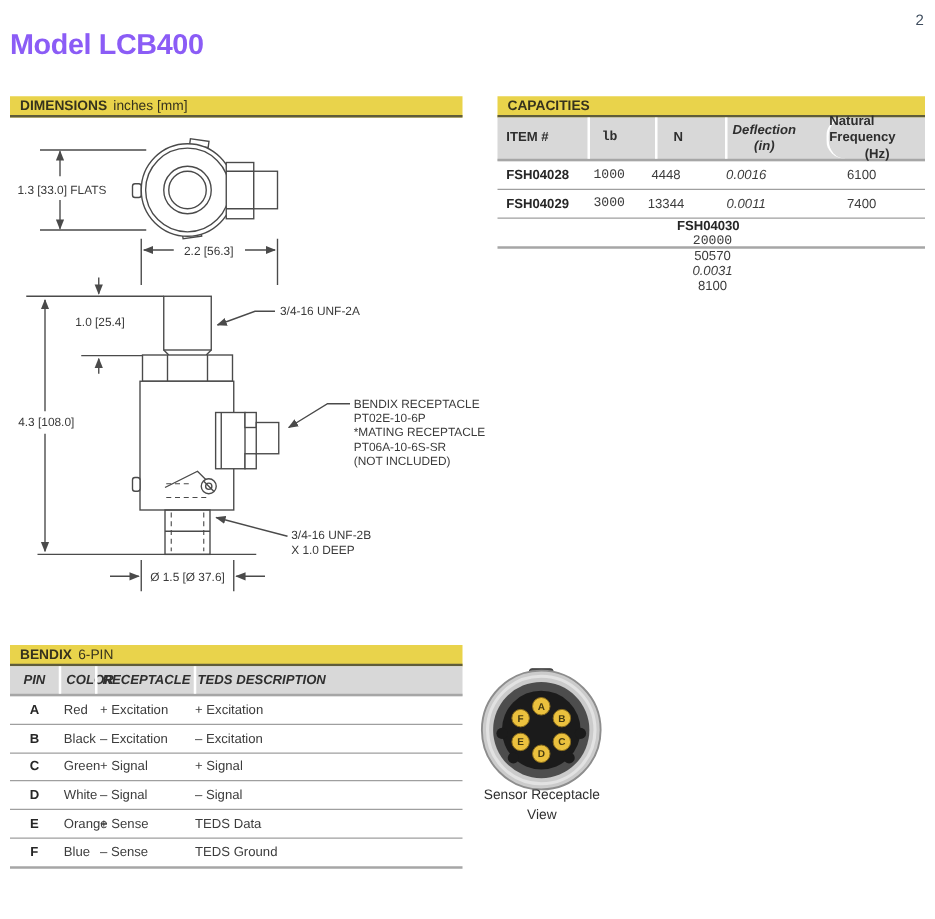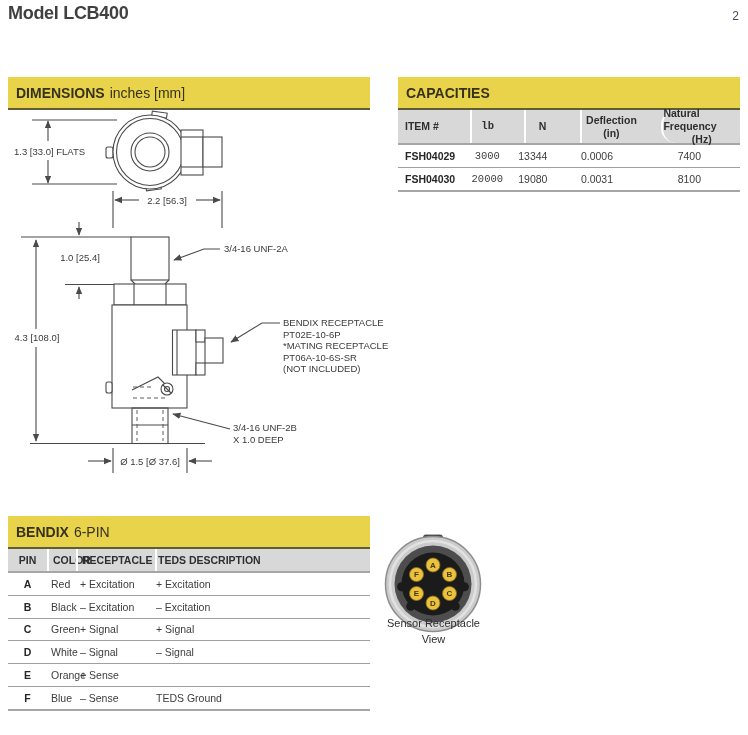--- a/index.html
+++ b/index.html
@@ -1,56 +1,56 @@
 <!DOCTYPE html>
 <html><head>
 <meta charset="utf-8">
 <style>
   html,body{margin:0;padding:0;background:#fff;}
   .page{position:relative;width:748px;height:735px;background:#fff;overflow:hidden;
         font-family:"Liberation Sans",sans-serif;color:#2b2b2b;}
-  .title{position:absolute;left:8px;top:3px;font-size:18px;font-weight:bold;color:#404040;letter-spacing:-0.3px;}
+  .title{position:absolute;left:8px;top:22px;font-size:23px;font-weight:bold;color:#8b5cf6;letter-spacing:-0.3px;}
   .pagenum{position:absolute;right:9px;top:9px;font-size:12px;color:#3e4c5d;}
   
-  .bar{background:#e9d34b;border-bottom:2px solid #5f5c3a;height:33px;box-sizing:border-box;
-       display:flex;align-items:center;padding-left:8px;font-size:14px;color:#36321d;}
+  .bar{background:#e9d34b;border-bottom:2px solid #5f5c3a;height:17px;box-sizing:border-box;
+       display:flex;align-items:center;padding-left:8px;font-size:11px;color:#36321d;}
   .bar .bold{font-weight:bold;margin-right:5px;}
   
   .cap{position:absolute;left:398px;top:77px;width:342px;}
   .cap-head{display:flex;background:#d8d8d8;border-bottom:2px solid #a6a6a6;height:33px;gap:20px;}
   .hc{display:flex;flex-direction:column;justify-content:center;align-items:center;
       font-weight:bold;font-size:10.5px;color:#2e2e2e;line-height:13px;box-sizing:border-box;border-left:2px solid #fff;}
   .hc:first-child{border-left:none;align-items:flex-start;padding-left:7px;}
   .cap-row{display:flex;height:22px;border-bottom:1px solid #9f9f9f;align-items:center;font-size:10.5px;color:#3c3c3c;}
-  .cap-row.last{border-bottom:2px solid #a6a6a6;}
+  .cap-row.last{border-bottom:2px solid #a6a6a6;flex-direction:column;}
   .dc{box-sizing:border-box;text-align:center;border-left:2px solid transparent;}
   .dc:first-child{text-align:left;padding-left:7px;font-weight:bold;color:#262626;border-left:none;}
-  .w-item{width:69px;}.w-lb{width:46px;font-family:Liberation Mono, monospace;}.w-n{width:49px;}.w-def{width:85px;}.w-freq{width:108px;border-radius:15px;}
+  .w-item{width:69px;}.w-lb{width:46px;font-family:Liberation Mono, monospace;}.w-n{width:49px;}.w-def{width:85px;font-style:italic;}.w-freq{width:108px;border-radius:15px;}
   
   .bendix{position:absolute;left:8px;top:516px;width:362px;}
   .bx-head{display:flex;background:#d8d8d8;border-bottom:2px solid #a6a6a6;height:22px;align-items:center;
            font-weight:bold;font-size:10.5px;color:#2e2e2e;}
-  .bx-head .bc{border-left:2px solid #fff;box-sizing:border-box;height:100%;display:flex;align-items:center;}
+  .bx-head .bc{border-left:2px solid #fff;box-sizing:border-box;height:100%;display:flex;align-items:center;font-style:italic;}
   .bx-head .bc:first-child{border-left:none;justify-content:center;}
   .bx-row{display:flex;height:21.8px;border-bottom:1px solid #9f9f9f;align-items:center;font-size:10.5px;color:#3c3c3c;}
   .bx-row.last{border-bottom:2px solid #a6a6a6;}
   .b-pin{width:39px;text-align:center;box-sizing:border-box;}
   .b-color{width:29px;padding-left:4px;box-sizing:border-box;}
   .b-desc{width:79px;padding-left:4px;box-sizing:border-box;}
   .b-teds{width:194px;padding-left:1px;box-sizing:border-box;}
   .bx-row .b-pin{font-weight:bold;color:#262626;}
   
   .drawing{position:absolute;left:0;top:100px;}
   .s{stroke:#4a4a4a;stroke-width:1.1;fill:none;}
   .sf{stroke:#4a4a4a;stroke-width:1.1;fill:#fff;}
   .d{stroke:#4a4a4a;stroke-width:0.9;fill:none;stroke-dasharray:4 3;}
   .t{font-size:9.5px;fill:#3a3a3a;font-family:"Liberation Sans",sans-serif;}
   
   .recept{position:absolute;left:383px;top:534px;}
-  .recept-caption{position:absolute;left:371px;top:615px;width:125px;text-align:center;
+  .recept-caption{position:absolute;left:371px;top:628px;width:125px;text-align:center;
                   font-size:11px;line-height:16px;color:#2f2f2f;}
   .pin-letter{font-size:8px;font-weight:bold;fill:#453a10;font-family:"Liberation Sans",sans-serif;}
 </style>
 </head>
 <body>
 
 <div class="page">
 
   <div class="title">Model LCB400</div>
   <div class="pagenum">2</div>
@@ -77,30 +77,37 @@
       <div class="hc w-def">
         <span>Deflection</span>
           <span>(in)</span>
       </div>
       <div class="hc w-freq">
         <span>Natural Frequency</span>
           <span>(Hz)</span>
       </div>
     </div>
     <div class="cap-row">
+      <div class="dc w-item">FSH04028</div>
+      <div class="dc w-lb">1000</div>
+      <div class="dc w-n">4448</div>
+      <div class="dc w-def">0.0016</div>
+      <div class="dc w-freq">6100</div>
+    </div>
+    <div class="cap-row">
       <div class="dc w-item">FSH04029</div>
       <div class="dc w-lb">3000</div>
       <div class="dc w-n">13344</div>
-      <div class="dc w-def">0.0006</div>
+      <div class="dc w-def">0.0011</div>
       <div class="dc w-freq">7400</div>
     </div>
     <div class="cap-row last">
       <div class="dc w-item">FSH04030</div>
       <div class="dc w-lb">20000</div>
-      <div class="dc w-n">19080</div>
+      <div class="dc w-n">50570</div>
       <div class="dc w-def">0.0031</div>
       <div class="dc w-freq">8100</div>
     </div>
   </div>
 
   <svg class="drawing" width="390" height="415" viewBox="0 100 390 415">
     <defs>
       <marker id="ah" viewBox="0 0 10 10" refX="9" refY="5" markerWidth="7.5" markerHeight="7.5" orient="auto-start-reverse">
         <path d="M0,1 L10,5 L0,9 z" fill="#4a4a4a"></path>
       </marker>
@@ -241,20 +248,21 @@
     <div class="bx-row">
       <div class="b-pin">D</div>
       <div class="b-color">White</div>
       <div class="b-desc">– Signal</div>
       <div class="b-teds">– Signal</div>
     </div>
     <div class="bx-row">
       <div class="b-pin">E</div>
       <div class="b-color">Orange</div>
       <div class="b-desc">+ Sense</div>
+      <div class="b-teds">TEDS Data</div>
     </div>
     <div class="bx-row last">
       <div class="b-pin">F</div>
       <div class="b-color">Blue</div>
       <div class="b-desc">– Sense</div>
       <div class="b-teds">TEDS Ground</div>
     </div>
   </div>
 
   <svg class="recept" width="100" height="100" viewBox="0 0 100 100">

